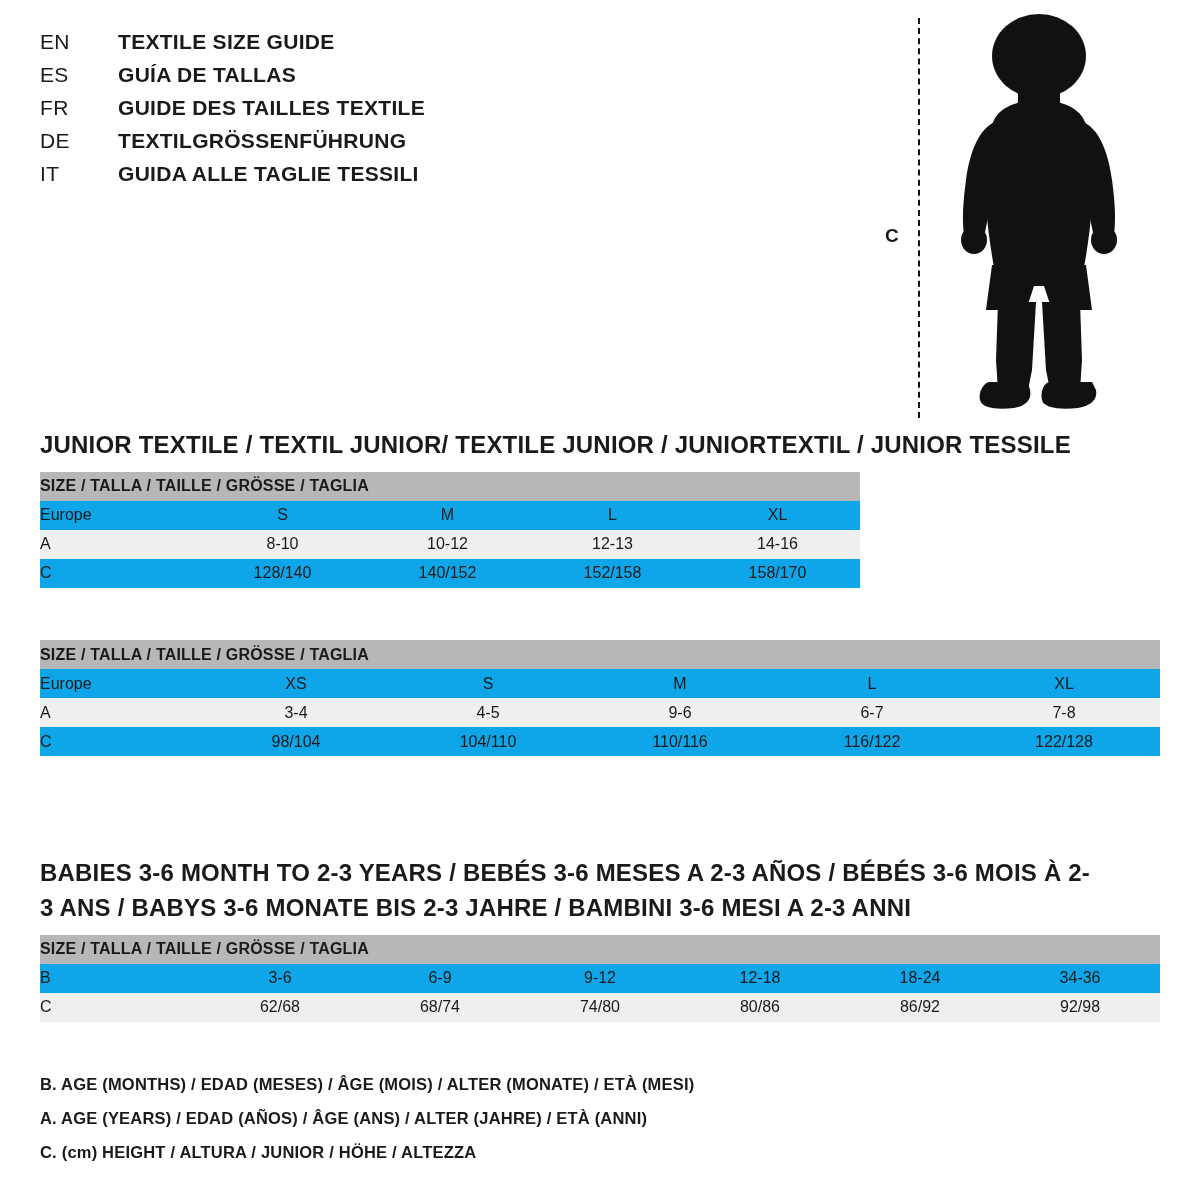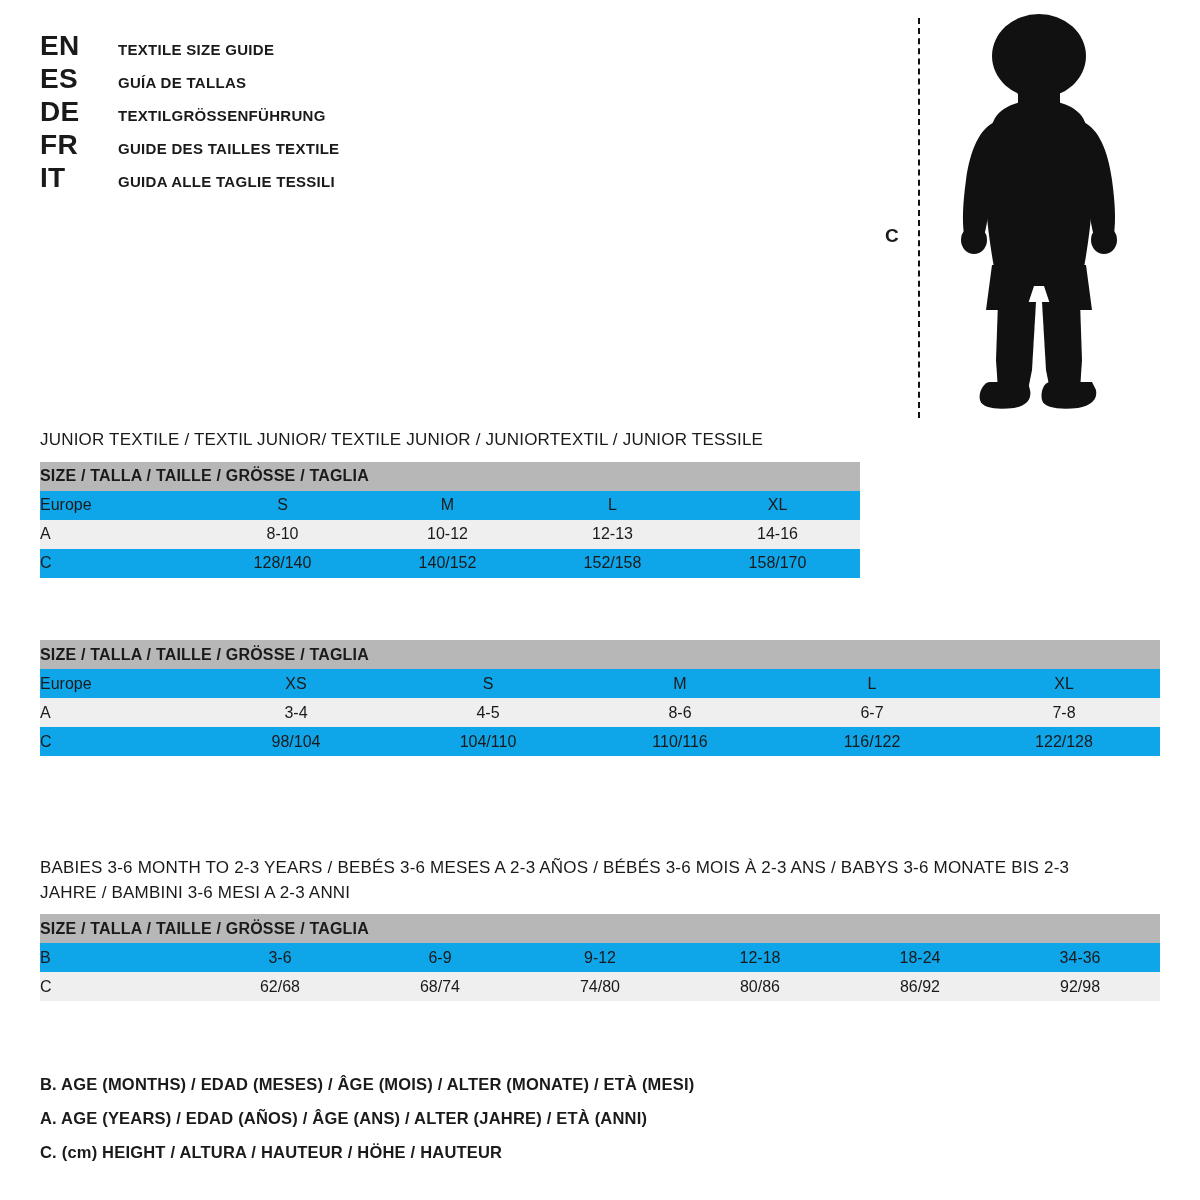--- a/index.html
+++ b/index.html
@@ -23,27 +23,27 @@
     top: 30px;
     width: 620px;
   }
   .header-row {
     display: flex;
     align-items: baseline;
     height: 33px;
   }
   .header-lang {
     width: 78px;
-    font-size: 28px;
-    font-weight: bold;
+    font-size: 21px;
+    font-weight: normal;
     letter-spacing: 0.3px;
     color: #1a1a1a;
   }
   .header-text {
-    font-size: 15px;
+    font-size: 21px;
     font-weight: bold;
     letter-spacing: 0.3px;
     color: #1a1a1a;
   }
 
   
   .figure-area {
     position: absolute;
     right: 55px;
     top: 10px;
@@ -72,22 +72,22 @@
     top: 0px;
   }
 
   
   .section {
     position: absolute;
     left: 40px;
     width: 1120px;
   }
   .section-title {
-    font-size: 17px;
-    font-weight: normal;
+    font-size: 24px;
+    font-weight: bold;
     letter-spacing: 0.2px;
     color: #1a1a1a;
     margin-bottom: 9px;
     line-height: 1.45;
     white-space: nowrap;
   }
   .section-title.two-line { white-space: normal; }
 
   table.size-table {
     border-collapse: collapse;
@@ -138,26 +138,26 @@
 <div class="header">
   <div class="header-row">
     <div class="header-lang">EN</div>
     <div class="header-text">TEXTILE SIZE GUIDE</div>
   </div>
   <div class="header-row">
     <div class="header-lang">ES</div>
     <div class="header-text">GUÍA DE TALLAS</div>
   </div>
   <div class="header-row">
+    <div class="header-lang">FR</div>
+    <div class="header-text">GUIDE DES TAILLES TEXTILE</div>
+  </div>
+  <div class="header-row">
     <div class="header-lang">DE</div>
     <div class="header-text">TEXTILGRÖSSENFÜHRUNG</div>
-  </div>
-  <div class="header-row">
-    <div class="header-lang">FR</div>
-    <div class="header-text">GUIDE DES TAILLES TEXTILE</div>
   </div>
   <div class="header-row">
     <div class="header-lang">IT</div>
     <div class="header-text">GUIDA ALLE TAGLIE TESSILI</div>
   </div>
 </div>
 
 <div class="figure-area">
   <div class="figure-label">C</div>
   <div class="figure-dashline"></div>
@@ -266,21 +266,21 @@
         <td class="cell-val">XS</td>
         <td class="cell-val">S</td>
         <td class="cell-val">M</td>
         <td class="cell-val">L</td>
         <td class="cell-val">XL</td>
       </tr>
       <tr class="row-light">
         <td class="cell-label">A</td>
         <td class="cell-val">3-4</td>
         <td class="cell-val">4-5</td>
-        <td class="cell-val">8-6</td>
+        <td class="cell-val">9-6</td>
         <td class="cell-val">6-7</td>
         <td class="cell-val">7-8</td>
       </tr>
       <tr class="row-white">
         <td class="cell-label">C</td>
         <td class="cell-val">98/104</td>
         <td class="cell-val">104/110</td>
         <td class="cell-val">110/116</td>
         <td class="cell-val">116/122</td>
         <td class="cell-val">122/128</td>
@@ -323,14 +323,14 @@
         <td class="cell-val">86/92</td>
         <td class="cell-val">92/98</td>
       </tr>
     </tbody>
   </table>
 </div>
 
 <div class="footnotes">
   <div class="footnote">B. AGE (MONTHS) / EDAD (MESES) / ÂGE (MOIS) / ALTER (MONATE) / ETÀ (MESI)</div>
   <div class="footnote">A. AGE (YEARS) / EDAD (AÑOS) / ÂGE (ANS) / ALTER (JAHRE) / ETÀ (ANNI)</div>
-  <div class="footnote">C. (cm) HEIGHT / ALTURA / HAUTEUR / HÖHE / HAUTEUR</div>
+  <div class="footnote">C. (cm) HEIGHT / ALTURA / JUNIOR / HÖHE / ALTEZZA</div>
 </div>
 
 </body></html>

